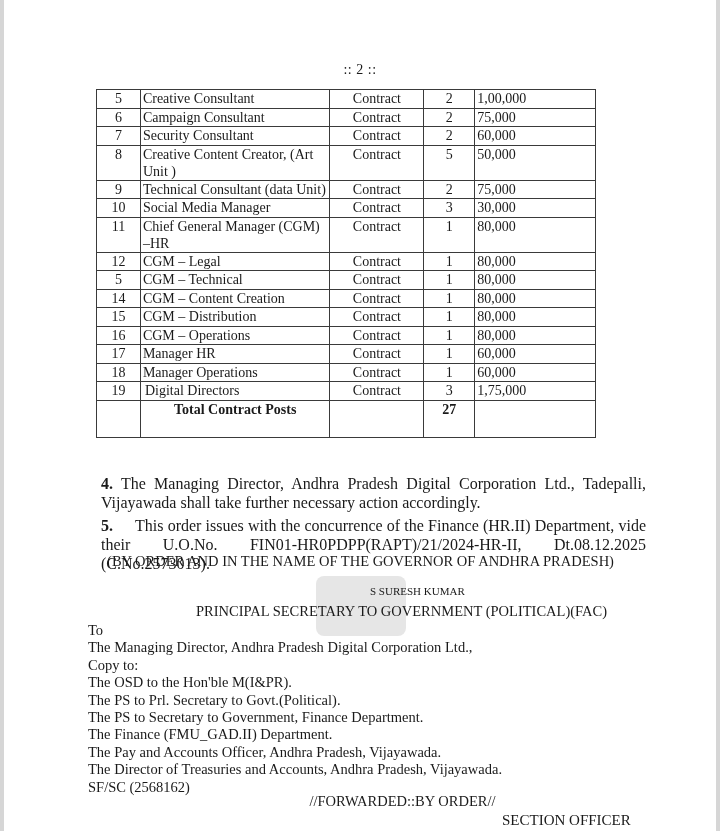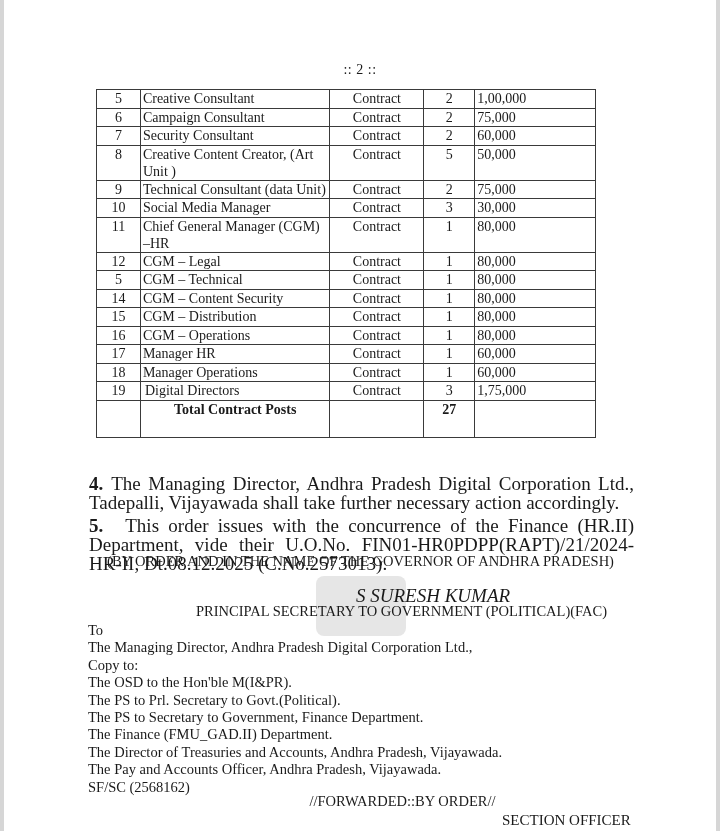--- a/index.html
+++ b/index.html
@@ -53,44 +53,43 @@
     table.posts col.c-salary { width: 121px; }
     td.sno { text-align: center; }
     td.post { text-align: left; padding-left: 1px; }
     td.type { text-align: center; }
     td.count { text-align: center; }
     td.salary { }
     tr.total td { height: 36px; font-weight: bold; font-family: Liberation Serif, serif; }
     tr.total td.post { text-align: center; }
     .para {
       position: absolute;
-      left: 89px;
+      left: 101px;
       width: 545px;
-      font-size: 19px;
+      font-size: 16px;
       line-height: 19px;
       text-align: justify;
     }
     .para .num { font-weight: bold; }
     .para4 { top: 474px; }
     .para5 { top: 516px; }
     .para4 .num { margin-right: 8px; }
     .para5 .num { margin-right: 22px; }
     .order-line {
       position: absolute;
       top: 553px;
       left: 88px; width: 545px;
       text-align: center;
       font-size: 14.5px;
     }
     .signer-name {
       position: absolute;
       top: 585px;
-      left: 356px;
-      font-size: 19px;
-      font-style: italic;
+      left: 370px;
+      font-size: 11px;
     }
     .signer-title {
       position: absolute;
       top: 603px;
       left: 196px;
       font-size: 14.5px;
     }
     .watermark {
       position: absolute;
       top: 576px;
@@ -200,21 +199,21 @@
     </tr>
     <tr>
       <td class="sno">5</td>
       <td class="post">CGM – Technical</td>
       <td class="type">Contract</td>
       <td class="count">1</td>
       <td class="salary">80,000</td>
     </tr>
     <tr>
       <td class="sno">14</td>
-      <td class="post">CGM – Content Security</td>
+      <td class="post">CGM – Content Creation</td>
       <td class="type">Contract</td>
       <td class="count">1</td>
       <td class="salary">80,000</td>
     </tr>
     <tr>
       <td class="sno">15</td>
       <td class="post">CGM – Distribution</td>
       <td class="type">Contract</td>
       <td class="count">1</td>
       <td class="salary">80,000</td>
@@ -273,20 +272,20 @@
 <div class="signer-title">PRINCIPAL SECRETARY TO GOVERNMENT (POLITICAL)(FAC)</div>
 
 <div class="address-block">
   <div>To</div>
   <div>The Managing Director, Andhra Pradesh Digital Corporation Ltd.,</div>
   <div>Copy to:</div>
   <div>The OSD to the Hon'ble M(I&amp;PR).</div>
   <div>The PS to Prl. Secretary to Govt.(Political).</div>
   <div>The PS to Secretary to Government, Finance Department.</div>
   <div>The Finance (FMU_GAD.II) Department.</div>
+  <div>The Pay and Accounts Officer, Andhra Pradesh, Vijayawada.</div>
   <div>The Director of Treasuries and Accounts, Andhra Pradesh, Vijayawada.</div>
-  <div>The Pay and Accounts Officer, Andhra Pradesh, Vijayawada.</div>
   <div>SF/SC (2568162)</div>
 </div>
 
 <div class="forwarded"><span>//FORWARDED::BY ORDER//</span></div>
 
 <div class="section-officer">SECTION OFFICER</div>
 
 </body></html>

